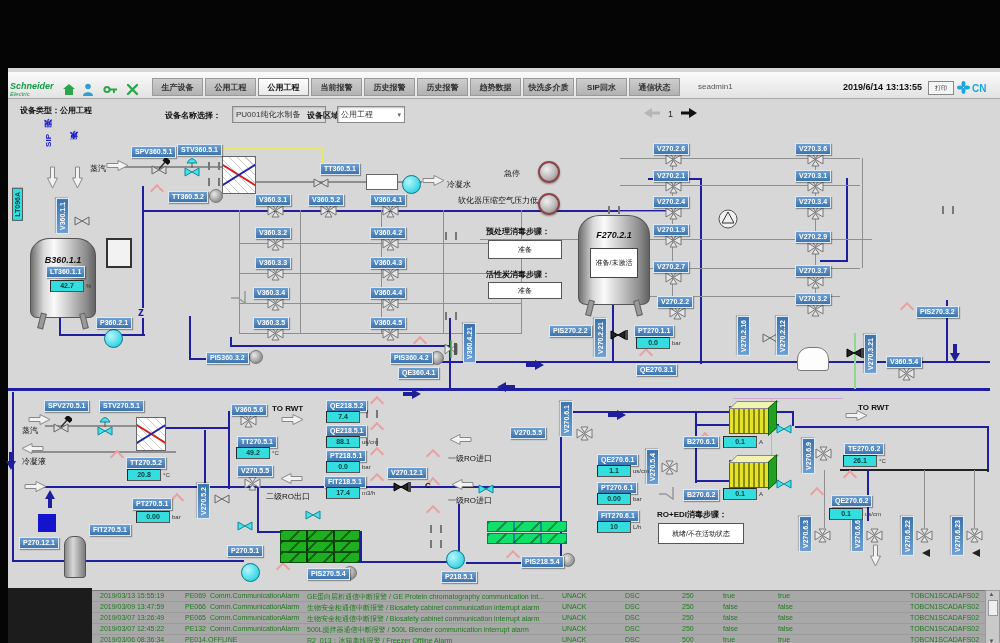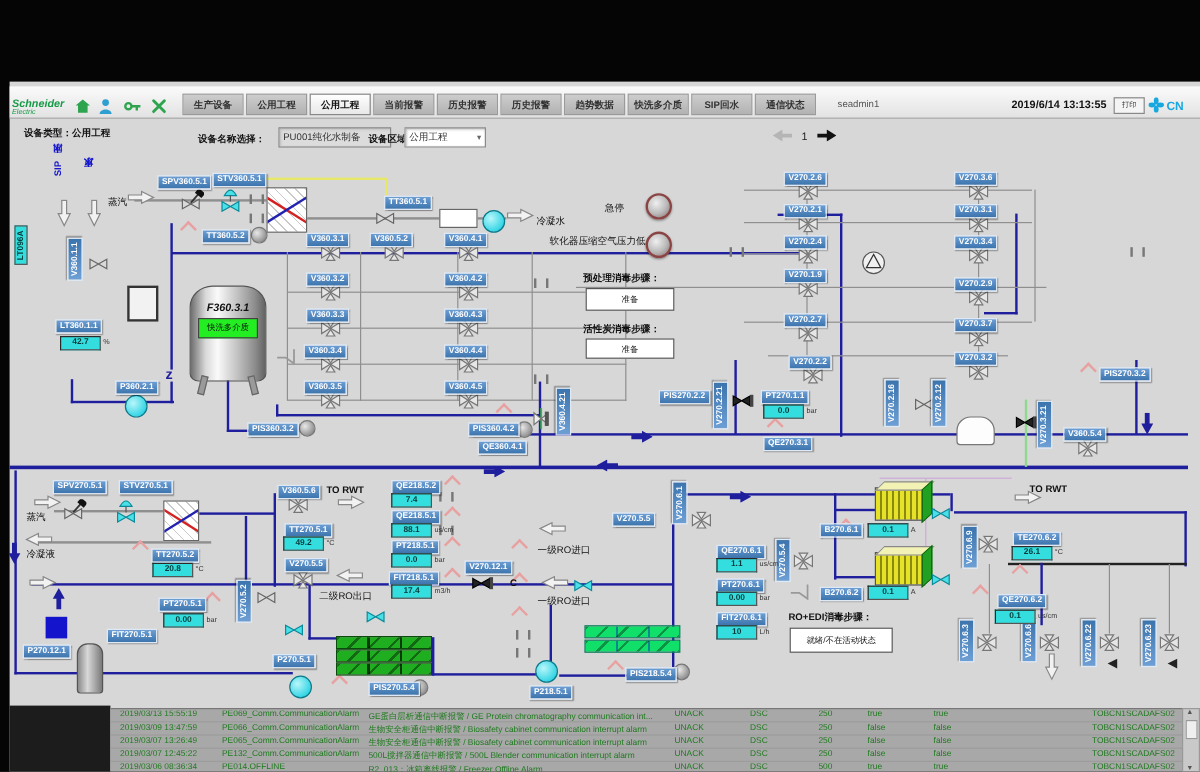--- a/index.html
+++ b/index.html
@@ -272,25 +272,30 @@
       <div class="unn" style="left: 430px; top: 525px;"></div>
       <div class="unn" style="left: 430px; top: 540px;"></div>
       <div class="hx" style="left: 222px; top: 156px; width: 32px; height: 36px;">
         <i class="r"></i>
         <i class="bl"></i>
       </div>
       <div class="hx" style="left: 136px; top: 417px; width: 28px; height: 32px;">
         <i class="r"></i>
         <i class="bl"></i>
       </div>
-      <div class="tank" style="left: 158px; top: 238px; width: 62px; height: 78px;">
-        <span class="tname" style="top: 12px;">F360.3.1</span>
+      <div class="tank" style="left: 30px; top: 238px; width: 64px; height: 78px;">
+        <span class="tname" style="top: 16px;">B360.1.1</span>
         <i class="lg l1"></i>
         <i class="lg l2"></i>
-        <span class="tst" style="top: 26px; width: 48px; height: 15px; background: rgb(34, 238, 34);">快洗多介质</span>
+      </div>
+      <div class="tank" style="left: 578px; top: 215px; width: 70px; height: 88px;">
+        <span class="tname" style="top: 14px;">F270.2.1</span>
+        <i class="lg l1"></i>
+        <i class="lg l2"></i>
+        <span class="tst" style="top: 32px; width: 46px; height: 28px; background: rgb(255, 255, 255);">准备/未激活</span>
       </div>
       <div class="mem" style="left: 280px; top: 530px; width: 78px;"></div>
       <div class="mem" style="left: 280px; top: 541px; width: 78px;"></div>
       <div class="mem" style="left: 280px; top: 552px; width: 78px;"></div>
       <div class="mem br" style="left: 487px; top: 521px; width: 78px;"></div>
       <div class="mem br" style="left: 487px; top: 533px; width: 78px;"></div>
       <div class="edi" style="left: 729px; top: 406px;">
         <i class="et"></i>
         <i class="es"></i>
       </div>

